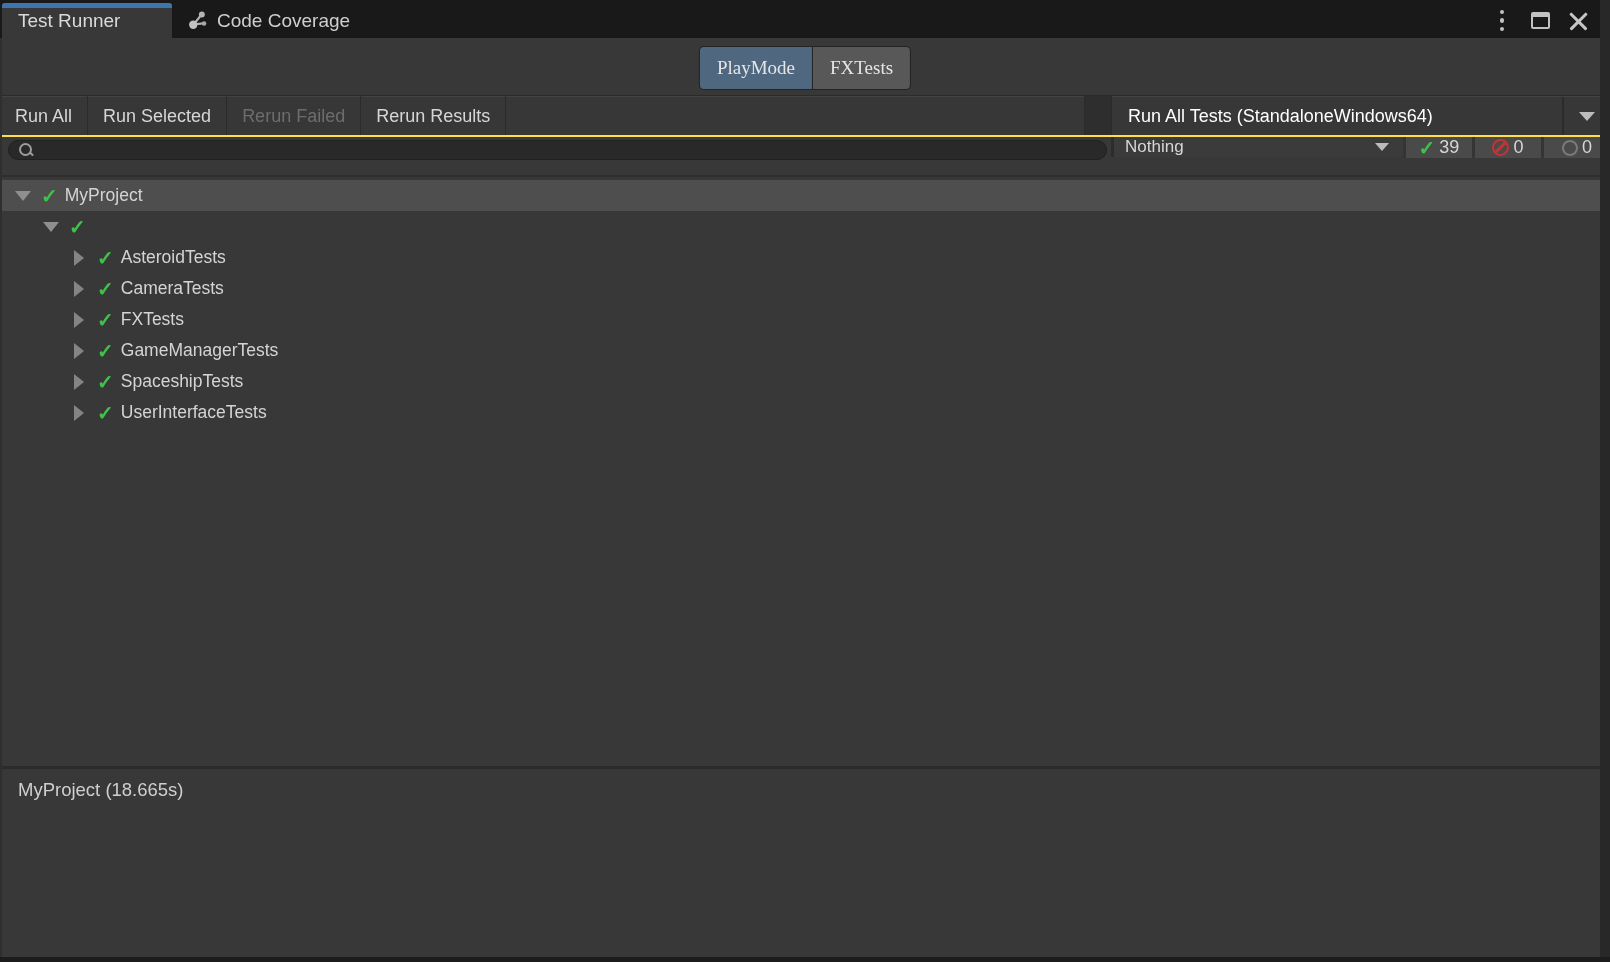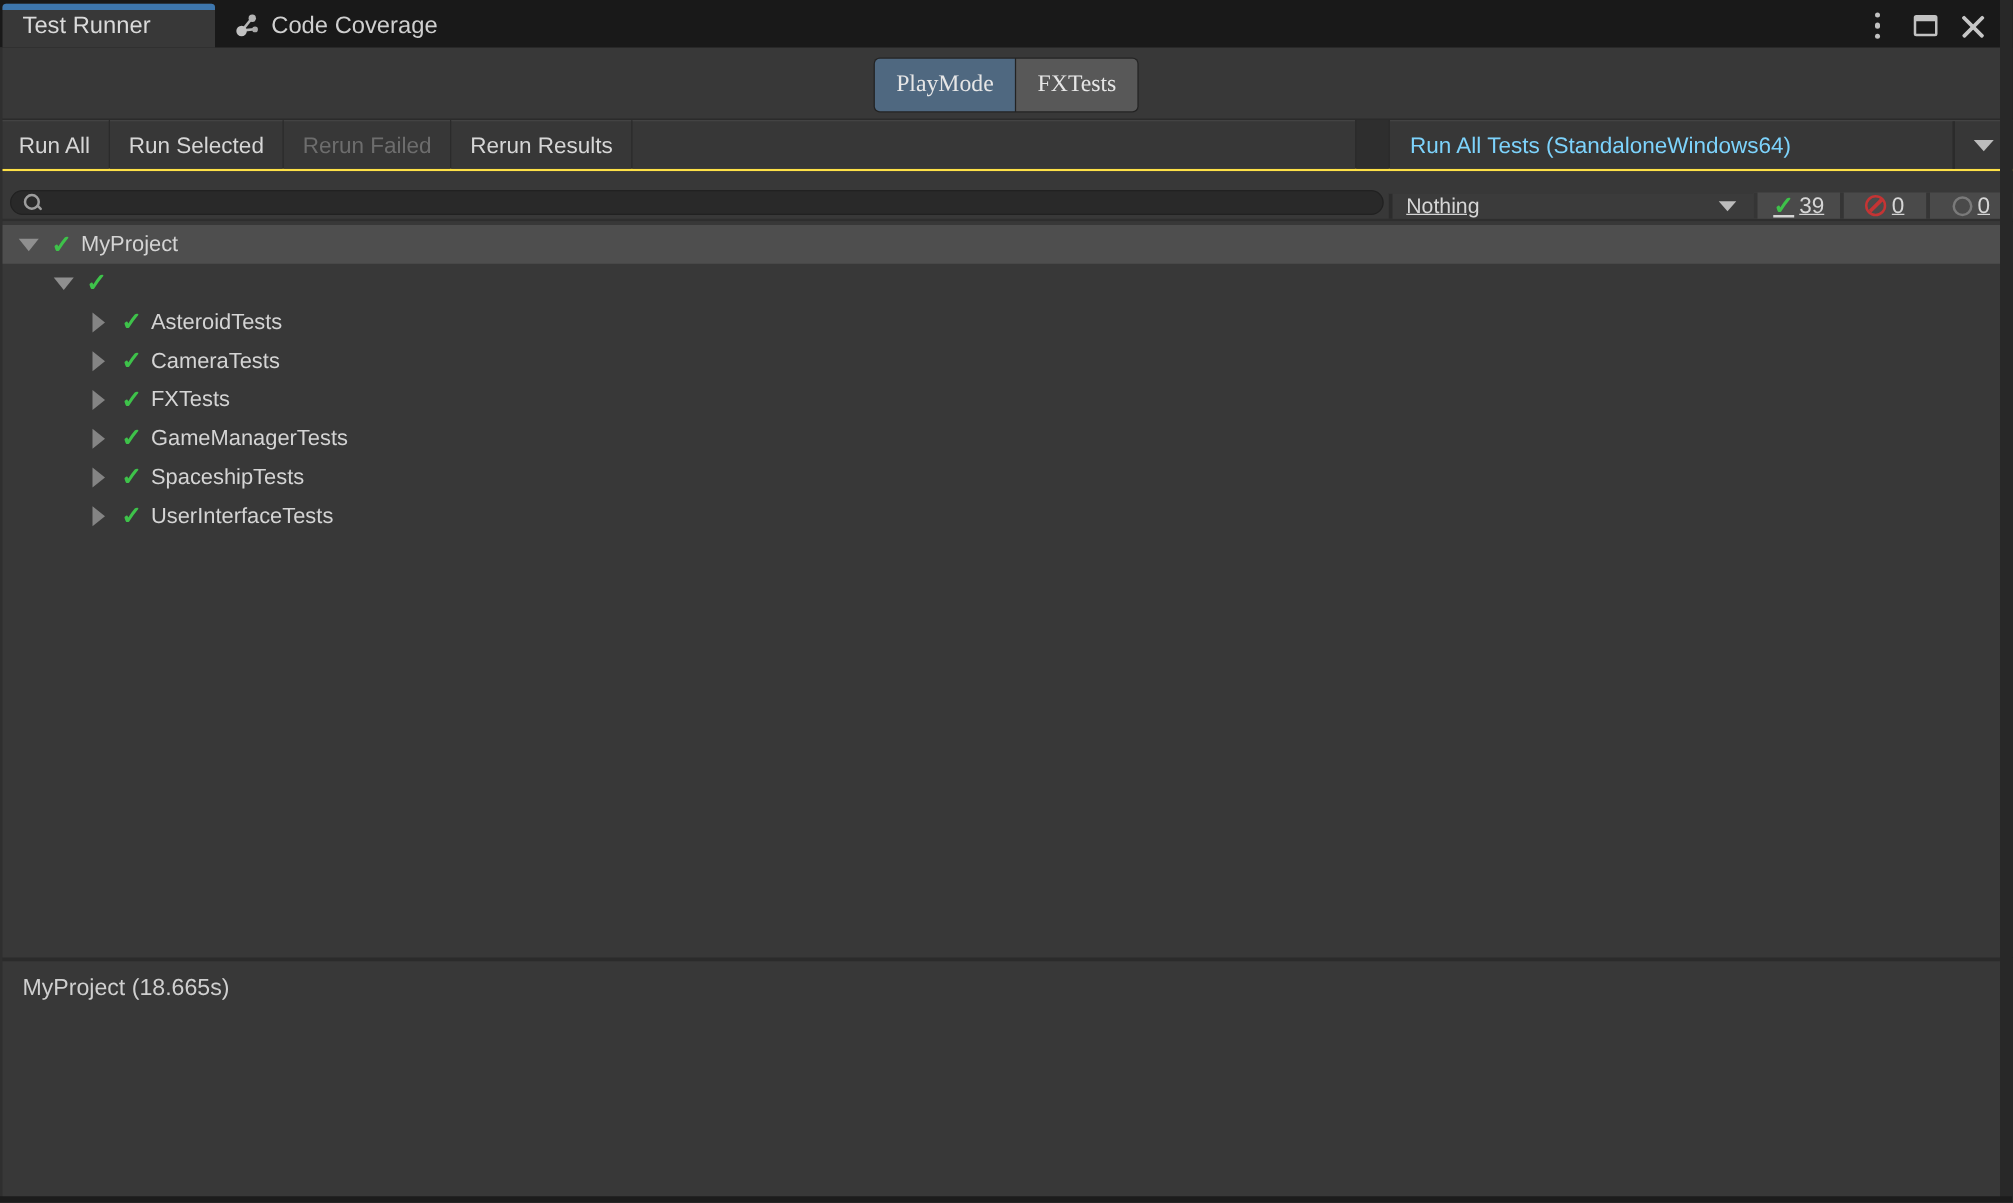--- a/index.html
+++ b/index.html
@@ -75,37 +75,36 @@
   }
   .tb-btn.disabled { color: #6d6d6d; }
   .tb-filler { flex: 1; background: #373737; border-top: 1px solid #434343; }
   .tb-gap { width: 26px; background: #2e2e2e; }
   .tb-dropdown {
     width: 498px; background: #373737; display: flex; align-items: stretch;
     border-top: 1px solid #434343;
   }
   .tb-dropdown .label {
     flex: 1; display: flex; align-items: center; padding-left: 16px;
-    font-size: 18px; color: #7dd3fc; white-space: nowrap;
+    font-size: 18px; color: #ffffff; white-space: nowrap;
   }
   .tb-dropdown .arrow-box {
     width: 48px; border-left: 2px solid #2b2b2b;
     display: flex; align-items: center; justify-content: center;
   }
   .arrow-down {
     width: 0; height: 0;
     border-left: 8px solid transparent; border-right: 8px solid transparent;
     border-top: 9px solid #bcbcbc;
   }
   
   .filterbar {
     height: 40px; flex: none; background: #383838;
-    display: flex; align-items: flex-end;
+    display: flex; align-items: flex-start;
     border-bottom: 2px solid #2e2e2e;
-    text-decoration: underline;
   }
   .search-field {
     flex: 1; margin: 3px 4px 3px 8px; background: #292929;
     border: 1px solid #212121; border-radius: 12px;
     display: flex; align-items: center; padding-left: 10px; gap: 8px;
   }
   .mag { position: relative; width: 15px; height: 15px; flex: none; }
   .mag::before {
     content:""; position:absolute; left:0; top:0; width:9px; height:9px;
     border:2px solid #9d9d9d; border-radius:50%;

